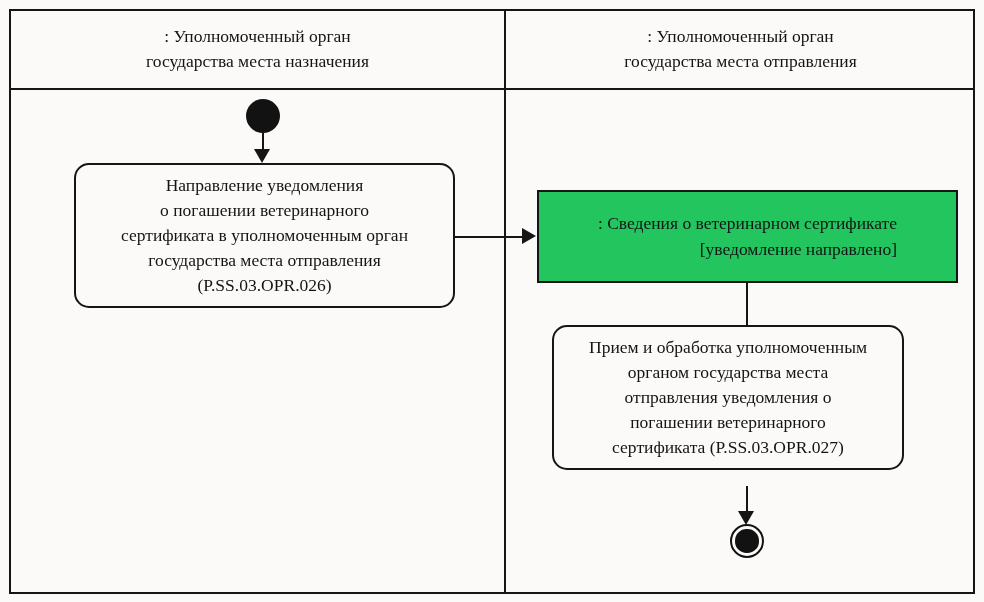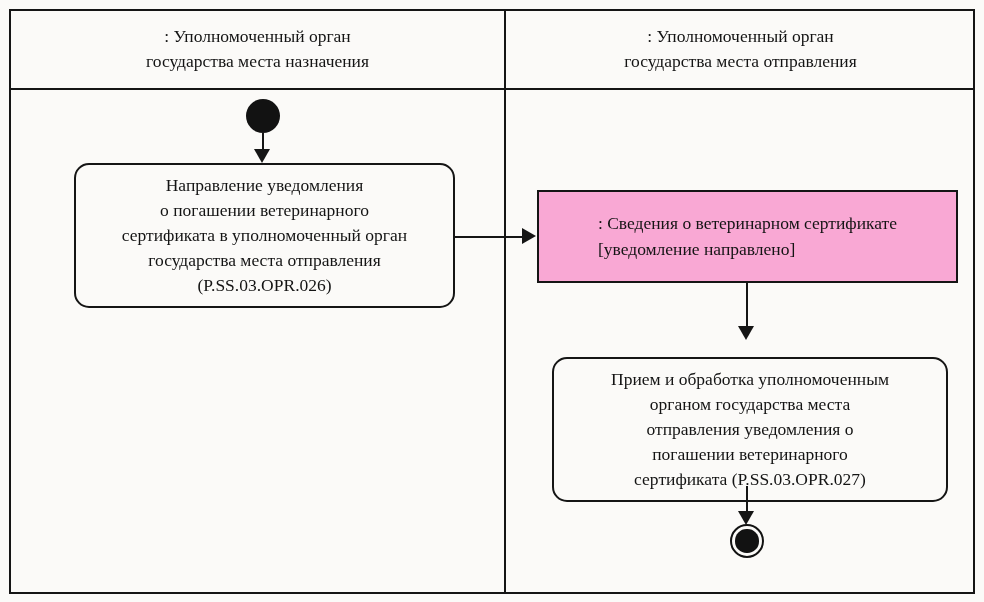--- a/index.html
+++ b/index.html
@@ -77,43 +77,43 @@
     text-align: center;
     font-size: 17.5px;
     line-height: 1.44;
     padding: 4px 10px;
     white-space: pre-line;
   }
   .object-node {
     position: absolute;
     border: 2.2px solid #151515;
     border-radius: 0;
-    background: #f9a8d4;
+    background: #22c55e;
     box-sizing: border-box;
     display: flex;
     align-items: center;
     justify-content: center;
-    text-align: left;
+    text-align: right;
     font-size: 17.5px;
     line-height: 1.44;
     padding: 4px 20px;
     white-space: pre-line;
   }
 
   #activity-send {
     left: 74px;  top: 163px;
     width: 381px; height: 145px;
   }
   #object-cert-info {
     left: 537px; top: 190px;
     width: 421px; height: 93px;
   }
   #activity-receive {
-    left: 552px; top: 357px;
-    width: 396px; height: 145px;
+    left: 552px; top: 325px;
+    width: 352px; height: 145px;
   }
 
   
   .initial-node {
     position: absolute;
     left: 246px; top: 99px;
     width: 34px; height: 34px;
     border-radius: 50%;
     background: #121212;
   }
@@ -188,21 +188,21 @@
   <div class="lane-header right">: Уполномоченный орган
 государства места отправления</div>
 
   <div class="initial-node" id="initial-node"></div>
 
   <div class="edge-v" id="edge-start"></div>
   <div class="arrow-down" id="arrow-start"></div>
 
   <div class="activity" id="activity-send">Направление уведомления
 о погашении ветеринарного
-сертификата в уполномоченный орган
+сертификата в уполномоченным орган
 государства места отправления
 (P.SS.03.OPR.026)</div>
 
   <div class="edge-h" id="edge-send-object"></div>
   <div class="arrow-right" id="arrow-send-object"></div>
 
   <div class="object-node" id="object-cert-info">: Сведения о ветеринарном сертификате
 [уведомление направлено]</div>
 
   <div class="edge-v" id="edge-object-recv"></div>

